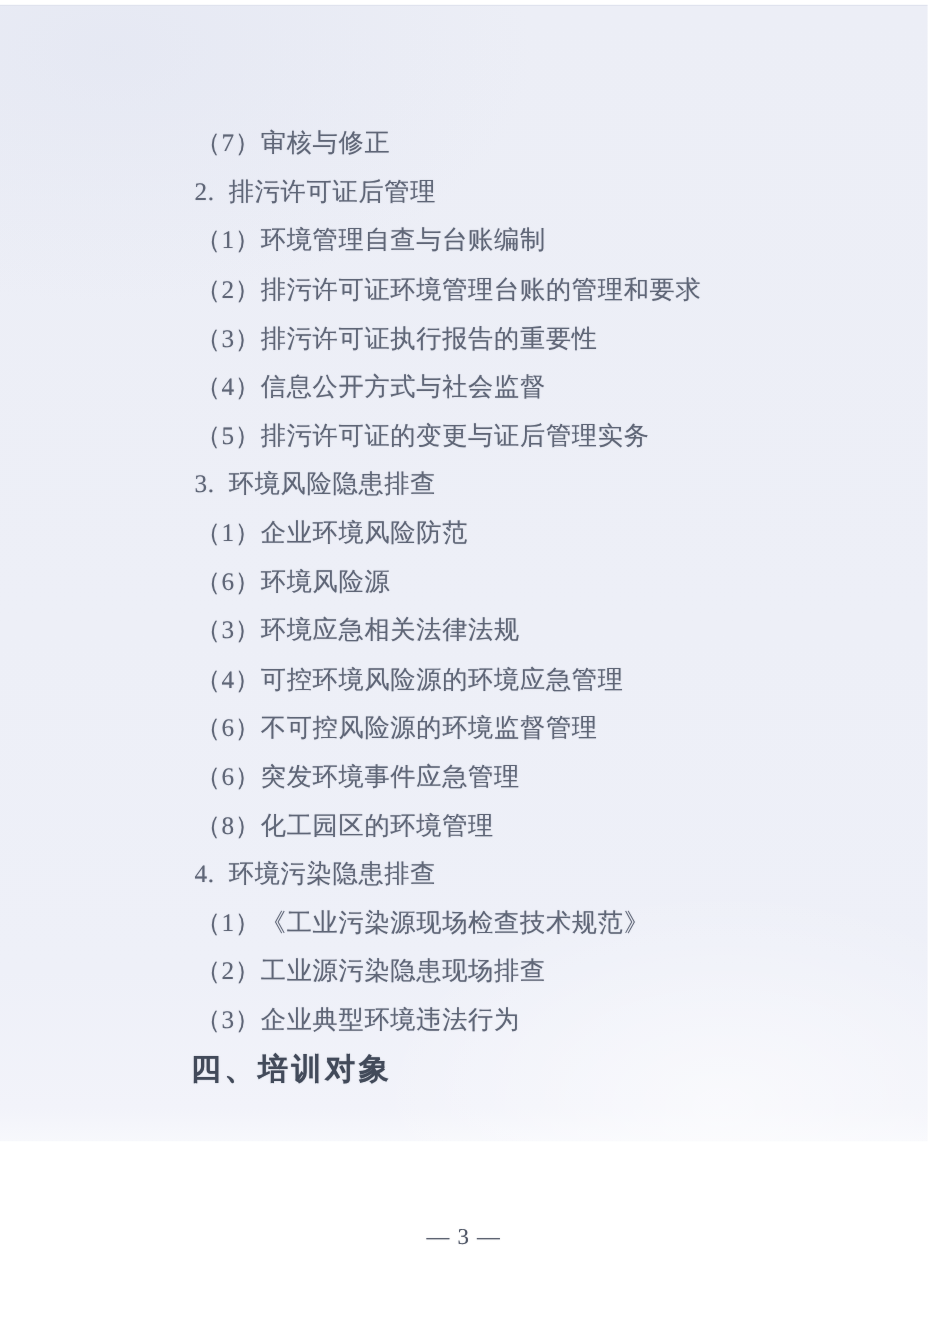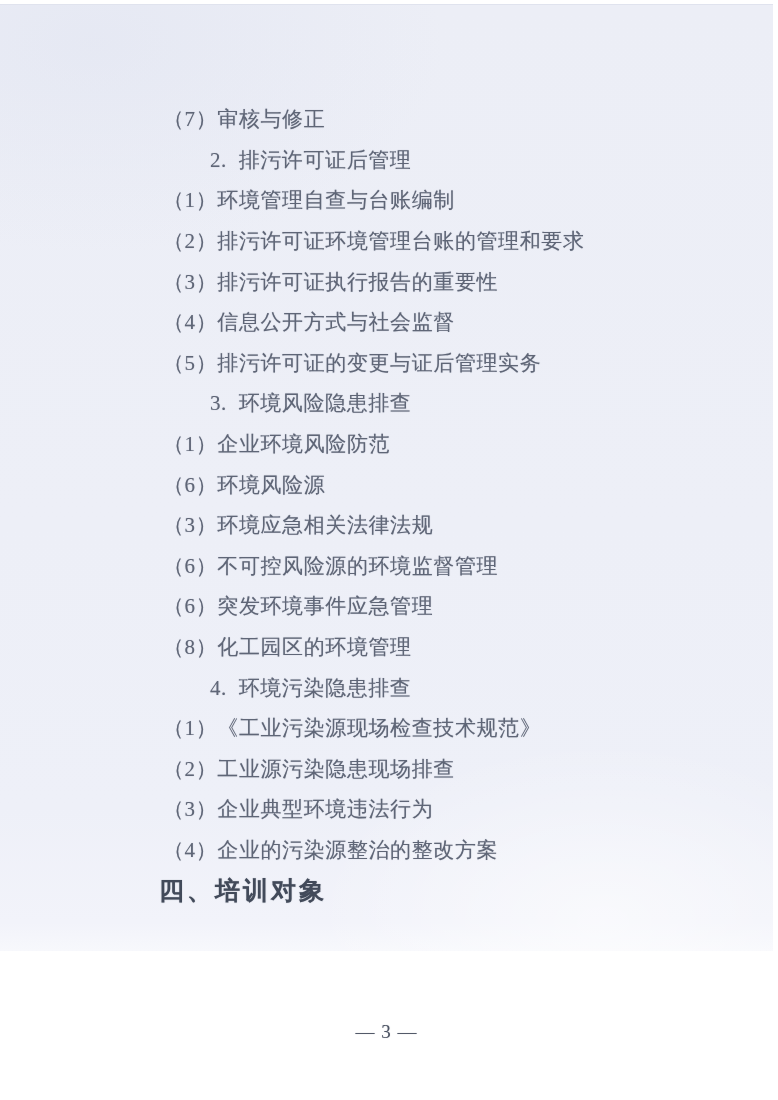--- a/index.html
+++ b/index.html
@@ -40,21 +40,21 @@
     height: 40.6px;
     display: flex;
     align-items: center;
     white-space: pre;
     font-size: 21px;
     letter-spacing: 0.6px;
     color: #5f6677;
     text-shadow: 0 0 1px rgba(95,102,119,0.45);
   }
   .line.item    { padding-left: 163px; }
-  .line.number  { padding-left: 162px; margin-left: 48px; }
+  .line.number  { padding-left: 162px; }
   .line.heading {
     padding-left: 159px;
     font-weight: bold;
     font-size: 25px;
     letter-spacing: 3px;
     color: #424a5a;
     text-shadow: 0 0 1px rgba(66,74,90,0.55);
   }
   .footer {
     position: absolute;
@@ -80,27 +80,27 @@
         <div class="line number">2.  排污许可证后管理</div>
         <div class="line item">（1）环境管理自查与台账编制</div>
         <div class="line item">（2）排污许可证环境管理台账的管理和要求</div>
         <div class="line item">（3）排污许可证执行报告的重要性</div>
         <div class="line item">（4）信息公开方式与社会监督</div>
         <div class="line item">（5）排污许可证的变更与证后管理实务</div>
         <div class="line number">3.  环境风险隐患排查</div>
         <div class="line item">（1）企业环境风险防范</div>
         <div class="line item">（6）环境风险源</div>
         <div class="line item">（3）环境应急相关法律法规</div>
+        <div class="line item">（4）可控环境风险源的环境应急管理</div>
         <div class="line item">（6）不可控风险源的环境监督管理</div>
         <div class="line item">（6）突发环境事件应急管理</div>
         <div class="line item">（8）化工园区的环境管理</div>
         <div class="line number">4.  环境污染隐患排查</div>
         <div class="line item">（1）《工业污染源现场检查技术规范》</div>
         <div class="line item">（2）工业源污染隐患现场排查</div>
         <div class="line item">（3）企业典型环境违法行为</div>
-        <div class="line item">（4）企业的污染源整治的整改方案</div>
         <div class="line heading">四、培训对象</div>
       </div>
     <div class="footer">
       <span class="page-number">— 3 —</span>
     </div>
   </div>
 </div>
 
 </body></html>

